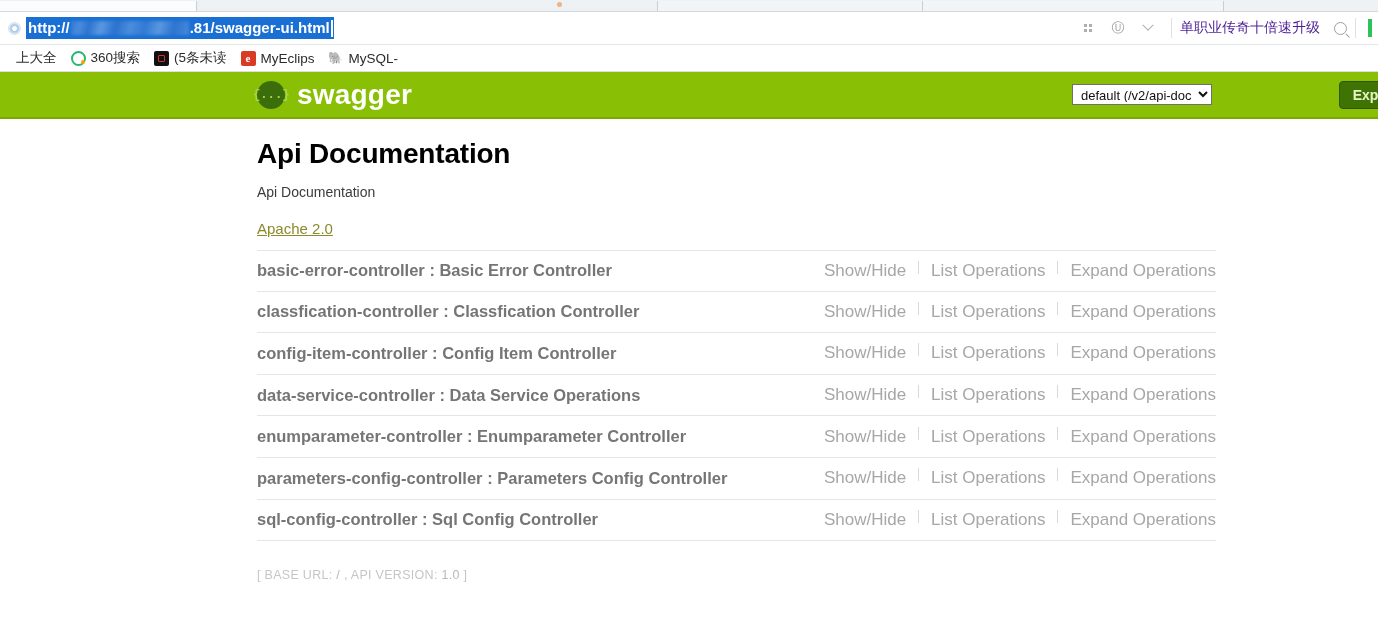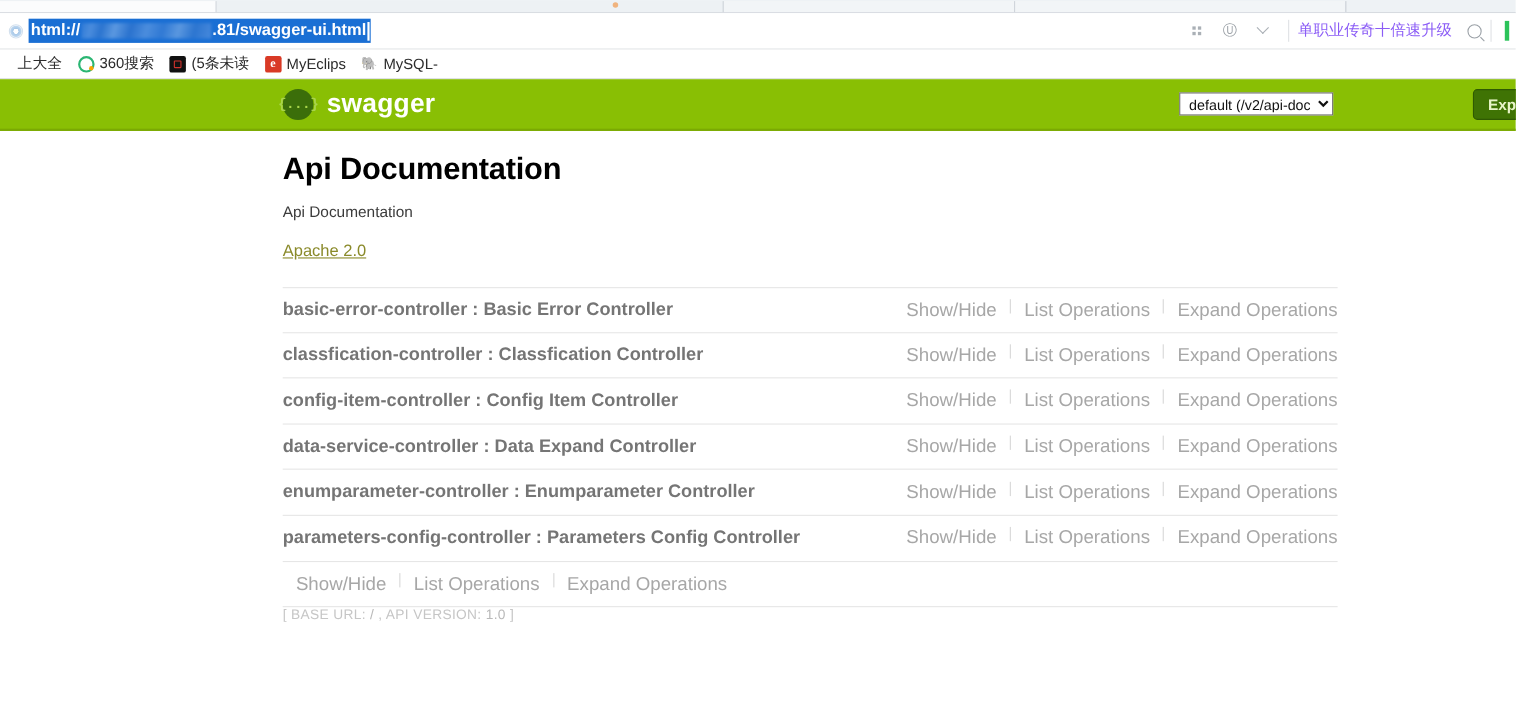--- a/index.html
+++ b/index.html
@@ -145,21 +145,21 @@
     background: #dfe2e5;
     margin: 0 8px;
   }
   .search-box {
     display: flex;
     align-items: center;
     gap: 14px;
   }
   .search-text {
     font-size: 14px;
-    color: #8b5cf6;
+    color: #4c1d95;
     font-family: "Liberation Sans", sans-serif;
     white-space: nowrap;
   }
   .mag {
     width: 11px; height: 11px;
     border: 1.4px solid #9aa0a6;
     border-radius: 50%;
     position: relative;
   }
   .mag::after {
@@ -269,21 +269,21 @@
     align-items: center;
     justify-content: center;
     color: #a8d44b;
     font-size: 13px;
     font-weight: bold;
     font-family: "Liberation Mono", monospace;
     letter-spacing: -0.5px;
   }
   .logo-text {
     color: #ffffff;
-    font-size: 24px;
+    font-size: 28px;
     font-weight: bold;
     letter-spacing: 0.2px;
     font-family: "Liberation Sans", sans-serif;
   }
   .header-right {
     position: absolute;
     right: 166px;
     display: flex;
     align-items: center;
   }
@@ -335,21 +335,21 @@
     color: #3b3b3b;
     margin: 0 0 20px 0;
     font-family: "Liberation Sans", sans-serif;
   }
   .license-link {
     font-size: 15px;
     color: #8a8a2a;
     text-decoration: underline;
     font-family: "Liberation Sans", sans-serif;
     display: inline-block;
-    margin-bottom: 24px;
+    margin-bottom: 13px;
   }
 
   .resource-list {
     width: 959px;
   }
   .resource-row {
     height: 41.6px;
     display: flex;
     align-items: center;
     justify-content: space-between;
@@ -378,20 +378,21 @@
     cursor: pointer;
   }
   .op-link:last-child { padding-right: 0; }
   .op-sep {
     width: 1px;
     height: 13px;
     background: #d8d8d8;
   }
 
   .footer-info {
+    margin-top: 27px;
     font-size: 12.5px;
     color: #c6c6c6;
     letter-spacing: 0.3px;
     font-family: "Liberation Sans", sans-serif;
   }
   .footer-info .fi-val { color: #b9b9b9; }
 </style>
 </head>
 <body>
 
@@ -402,21 +403,21 @@
     <div class="tab-sliver t2"></div>
     <div class="tab-sliver t3"></div>
     <div class="tab-sliver t4"></div>
     <div class="tab-dot"></div>
   </div>
 
   <div class="urlbar">
     <div class="url-left">
       <div class="site-icon"></div>
       <div class="url-text">
-        <span>html://</span>
+        <span>http://</span>
           <span class="url-redacted"></span>
           <span>.81/swagger-ui.html</span>
           <span class="url-caret"></span>
       </div>
     </div>
 
     <div class="url-right">
       <div class="chrome-icon">
         <span class="grid-icon">
             <i></i>
@@ -509,21 +510,21 @@
       <div class="resource-ops">
         <a class="op-link" href="#">Show/Hide</a>
         <span class="op-sep"></span>
         <a class="op-link" href="#">List Operations</a>
         <span class="op-sep"></span>
         <a class="op-link" href="#">Expand Operations</a>
       </div>
     </div>
 
     <div class="resource-row">
-      <div class="resource-name">data-service-controller : Data Expand Controller</div>
+      <div class="resource-name">data-service-controller : Data Service Operations</div>
       <div class="resource-ops">
         <a class="op-link" href="#">Show/Hide</a>
         <span class="op-sep"></span>
         <a class="op-link" href="#">List Operations</a>
         <span class="op-sep"></span>
         <a class="op-link" href="#">Expand Operations</a>
       </div>
     </div>
 
     <div class="resource-row">
@@ -542,20 +543,21 @@
       <div class="resource-ops">
         <a class="op-link" href="#">Show/Hide</a>
         <span class="op-sep"></span>
         <a class="op-link" href="#">List Operations</a>
         <span class="op-sep"></span>
         <a class="op-link" href="#">Expand Operations</a>
       </div>
     </div>
 
     <div class="resource-row">
+      <div class="resource-name">sql-config-controller : Sql Config Controller</div>
       <div class="resource-ops">
         <a class="op-link" href="#">Show/Hide</a>
         <span class="op-sep"></span>
         <a class="op-link" href="#">List Operations</a>
         <span class="op-sep"></span>
         <a class="op-link" href="#">Expand Operations</a>
       </div>
     </div>
 
   </div>

